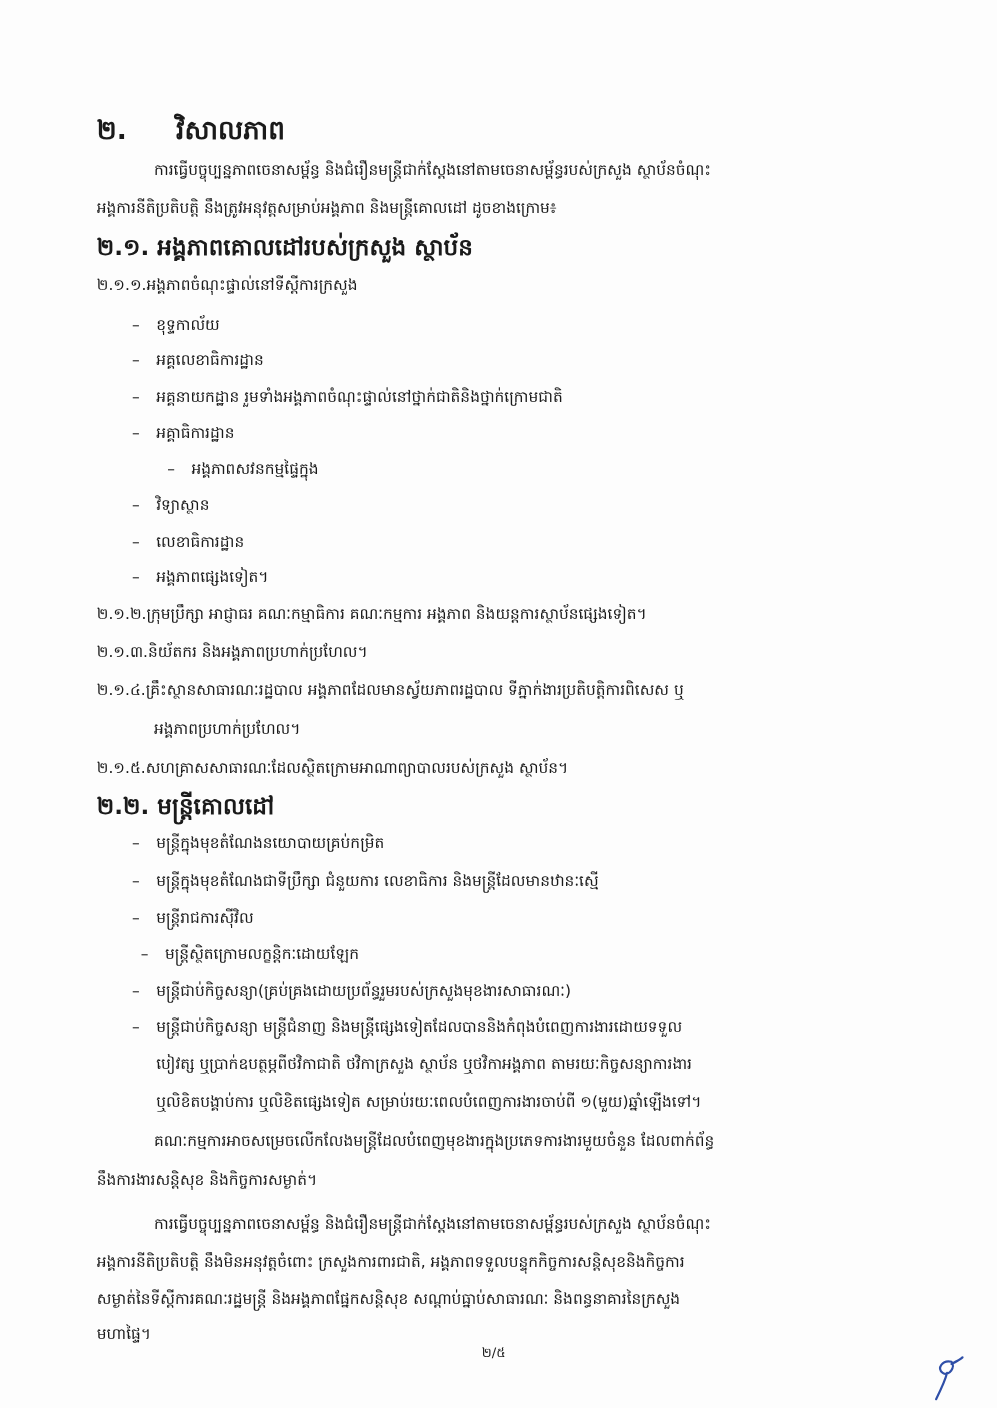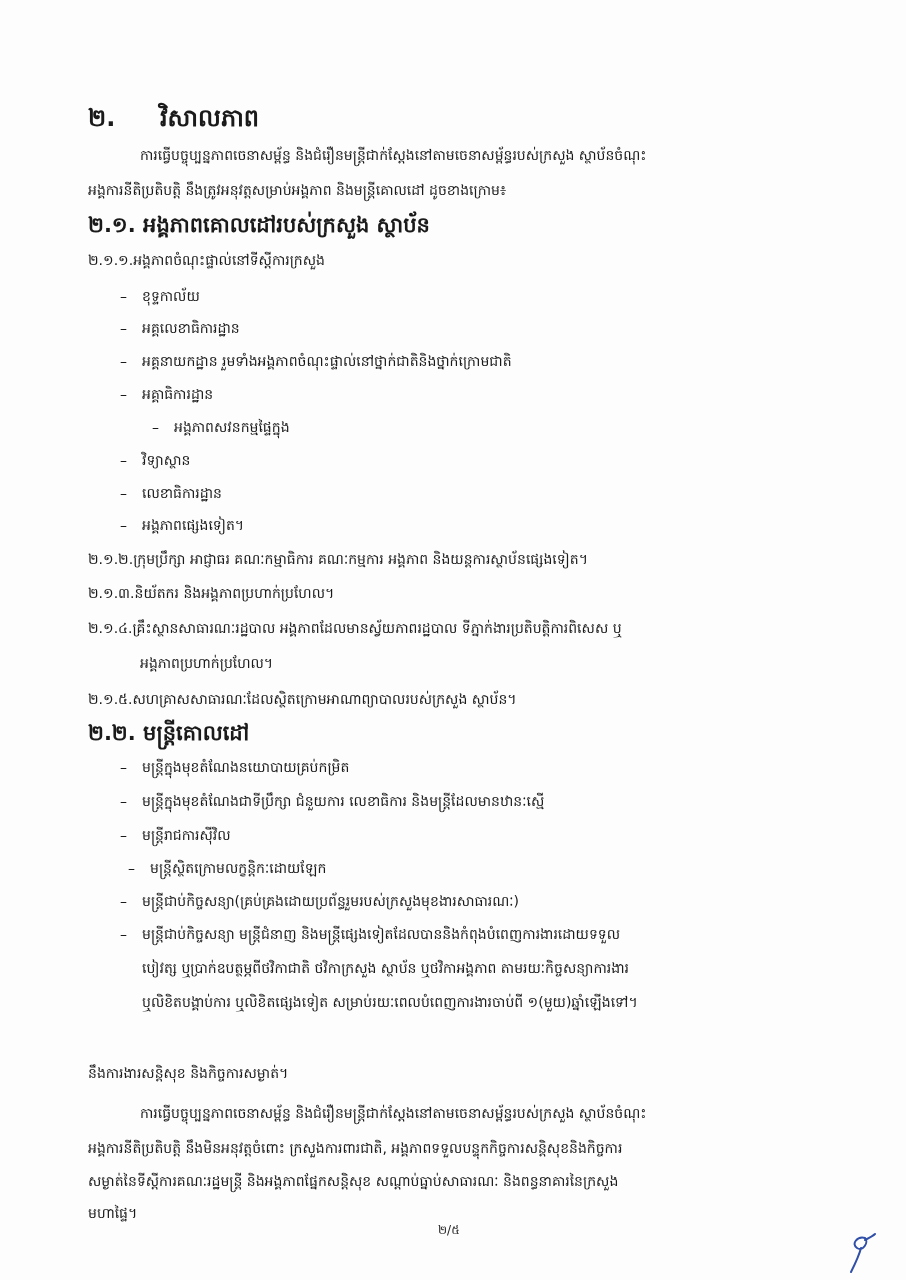--- a/index.html
+++ b/index.html
@@ -59,20 +59,21 @@
 
   <div class="line" style="left:120px; top:752px;"><span class="bullet">–</span><span>មន្ត្រីក្នុងមុខតំណែងនយោបាយគ្រប់កម្រិត</span></div>
   <div class="line" style="left:120px; top:786px;"><span class="bullet">–</span><span>មន្ត្រីក្នុងមុខតំណែងជាទីប្រឹក្សា ជំនួយការ លេខាធិការ និងមន្ត្រីដែលមានឋានៈស្មើ</span></div>
   <div class="line" style="left:120px; top:820px;"><span class="bullet">–</span><span>មន្ត្រីរាជការស៊ីវិល</span></div>
   <div class="line" style="left:128px; top:853px;"><span class="bullet">–</span><span>មន្ត្រីស្ថិតក្រោមលក្ខន្តិកៈដោយឡែក</span></div>
   <div class="line" style="left:120px; top:886px;"><span class="bullet">–</span><span>មន្ត្រីជាប់កិច្ចសន្យា(គ្រប់គ្រងដោយប្រព័ន្ធរួមរបស់ក្រសួងមុខងារសាធារណៈ)</span></div>
   <div class="line" style="left:120px; top:919px;"><span class="bullet">–</span><span>មន្ត្រីជាប់កិច្ចសន្យា មន្ត្រីជំនាញ និងមន្ត្រីផ្សេងទៀតដែលបាននិងកំពុងបំពេញការងារដោយទទួល</span></div>
   <div class="line" style="left:142px; top:953px;">បៀវត្ស ឬប្រាក់ឧបត្ថម្ភពីថវិកាជាតិ ថវិកាក្រសួង ស្ថាប័ន ឬថវិកាអង្គភាព តាមរយៈកិច្ចសន្យាការងារ</div>
   <div class="line" style="left:142px; top:987px;">ឬលិខិតបង្គាប់ការ ឬលិខិតផ្សេងទៀត សម្រាប់រយៈពេលបំពេញការងារចាប់ពី ១(មួយ)ឆ្នាំឡើងទៅ។</div>
 
+  <div class="line" style="left:140px; top:1023px;">គណៈកម្មការអាចសម្រេចលើកលែងមន្ត្រីដែលបំពេញមុខងារក្នុងប្រភេទការងារមួយចំនួន ដែលពាក់ព័ន្ធ</div>
   <div class="line" style="left:88px; top:1058px;">នឹងការងារសន្តិសុខ និងកិច្ចការសម្ងាត់។</div>
 
   <div class="line" style="left:140px; top:1098px;">ការធ្វើបច្ចុប្បន្នភាពចេនាសម្ព័ន្ធ និងជំរឿនមន្ត្រីជាក់ស្តែងនៅតាមចេនាសម្ព័ន្ធរបស់ក្រសួង ស្ថាប័នចំណុះ</div>
   <div class="line" style="left:88px; top:1133px;">អង្គការនីតិប្រតិបត្តិ នឹងមិនអនុវត្តចំពោះ ក្រសួងការពារជាតិ, អង្គភាពទទួលបន្ទុកកិច្ចការសន្តិសុខនិងកិច្ចការ</div>
   <div class="line" style="left:88px; top:1166px;">សម្ងាត់នៃទីស្តីការគណៈរដ្ឋមន្ត្រី និងអង្គភាពផ្នែកសន្តិសុខ សណ្តាប់ធ្នាប់សាធារណៈ និងពន្ធនាគារនៃក្រសួង</div>
   <div class="line" style="left:88px; top:1198px;">មហាផ្ទៃ។</div>
 
   <div class="pagenum" style="top:1222px;">២/៥</div>
 
   <svg class="initial" viewBox="0 0 34 44">

